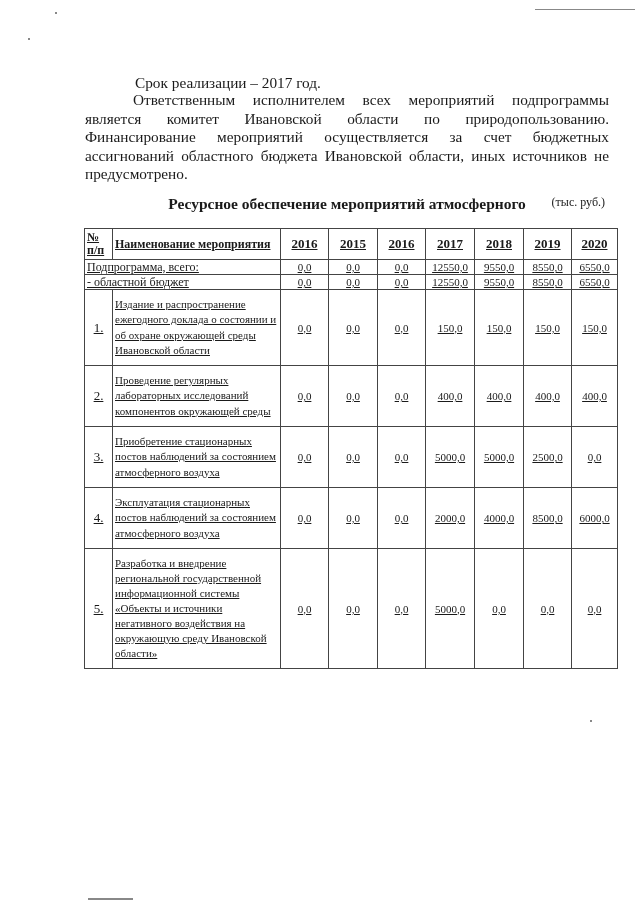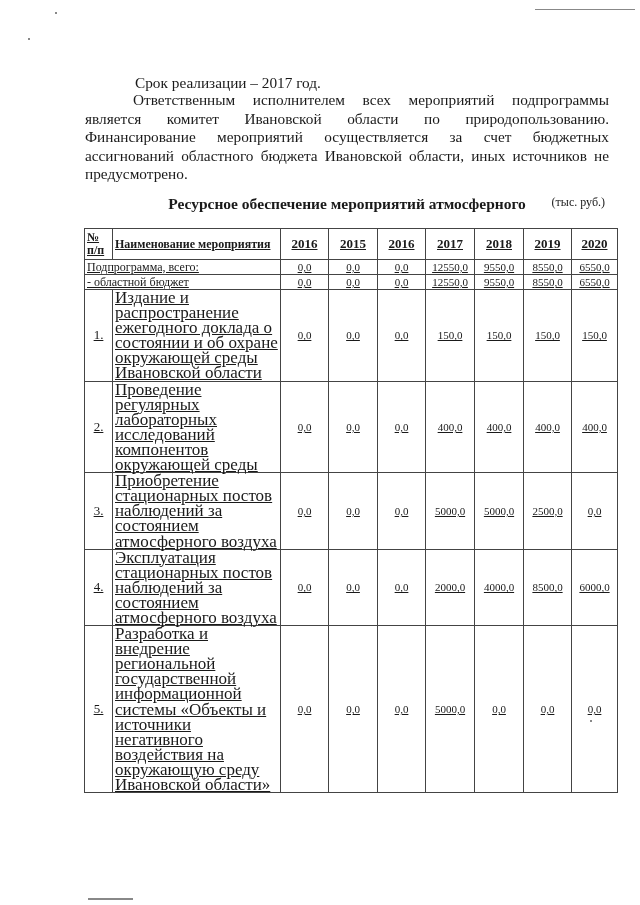--- a/index.html
+++ b/index.html
@@ -18,21 +18,21 @@
       border-collapse: collapse; table-layout: fixed; font-size: 11px; text-decoration: underline;
     }
     table.res td, table.res th { border: 1px solid #444; padding: 0 2px; vertical-align: middle; }
     table.res th { font-weight: bold; }
     th.hnum { font-size: 12px; line-height: 13px; text-align: left; }
     th.hname { font-size: 12px; line-height: 13px; text-align: left; padding-left: 4px; margin-left: 36px; }
     th.hyear { font-size: 13px; text-align: center; height: 30px; }
     td.sum { font-size: 12px; text-align: left; height: 14px; line-height: 13px; }
     td.v { text-align: center; font-size: 11px; }
     td.n { text-align: center; font-size: 13px; }
-    td.name { font-size: 17px; line-height: 15.1px; padding-left: 5px; margin-top: 44px; }
+    td.name { font-size: 11px; line-height: 15.1px; padding-left: 5px; margin-top: 44px; }
     .mark { position: absolute; background: #888; }
   </style>
 </head>
 <body>
 
 <div class="page">
   <div class="mark" style="left:535px;top:9px;width:100px;height:1px;"></div>
   <div class="mark" style="left:55px;top:12px;width:2px;height:2px;"></div>
   <div class="mark" style="left:28px;top:38px;width:2px;height:2px;"></div>
   <div class="mark" style="left:590px;top:720px;width:2px;height:2px;"></div>

